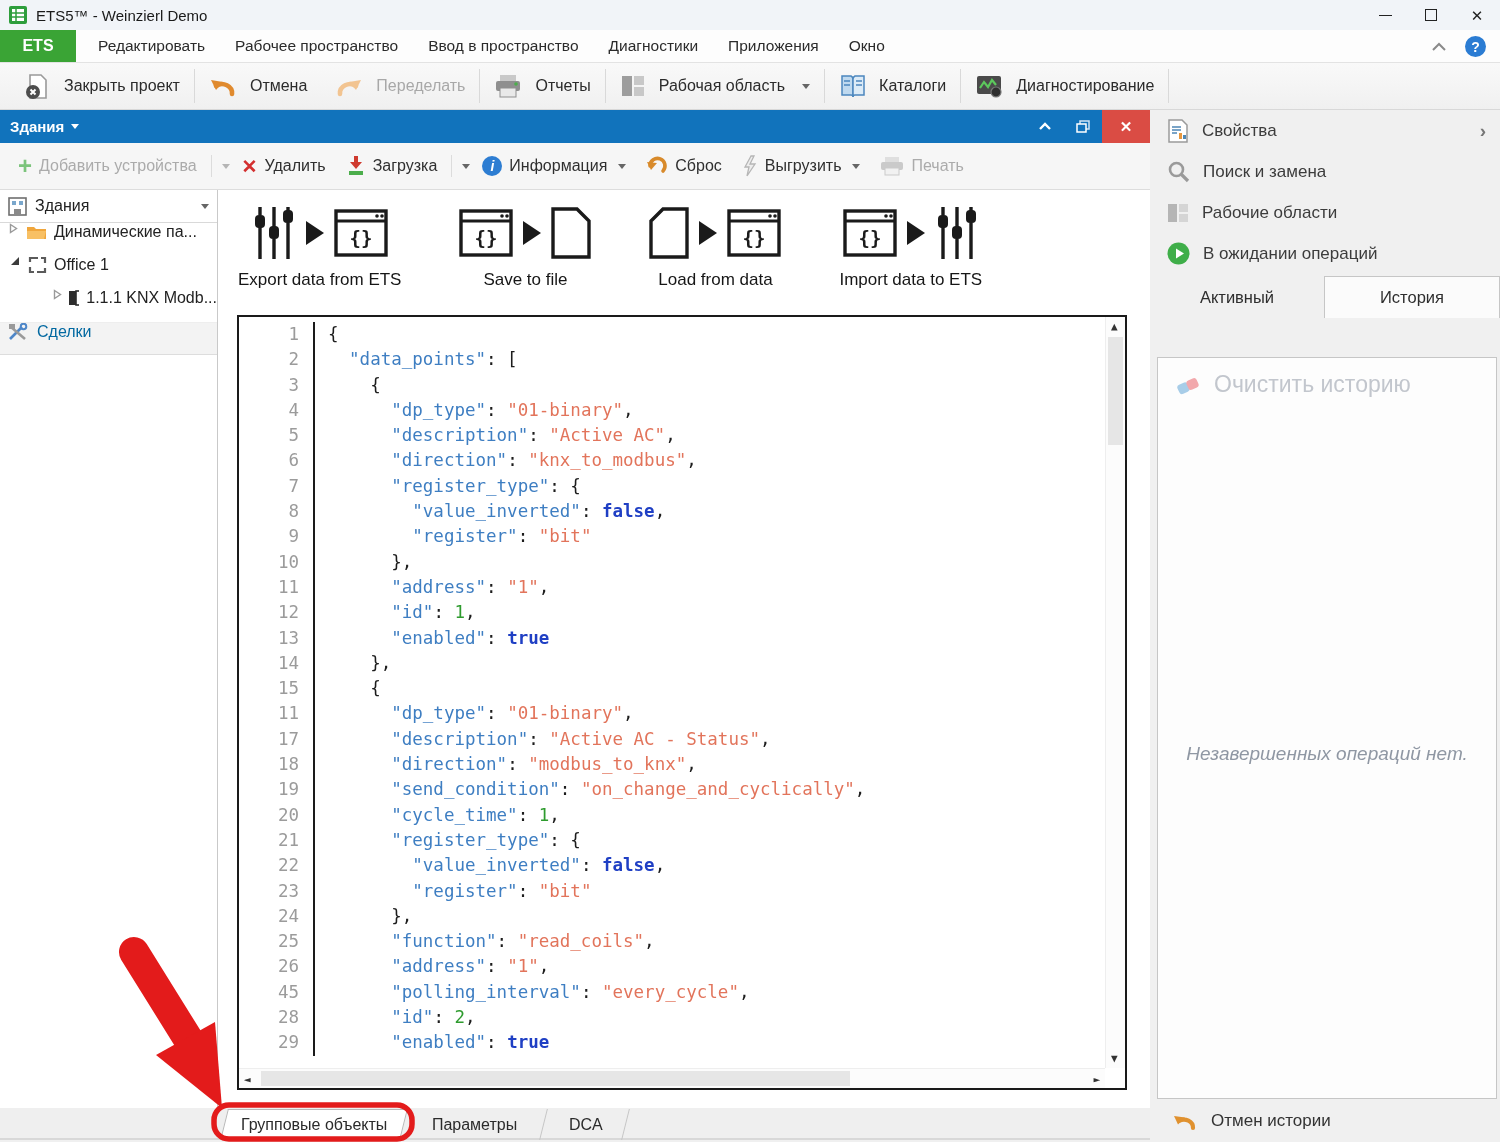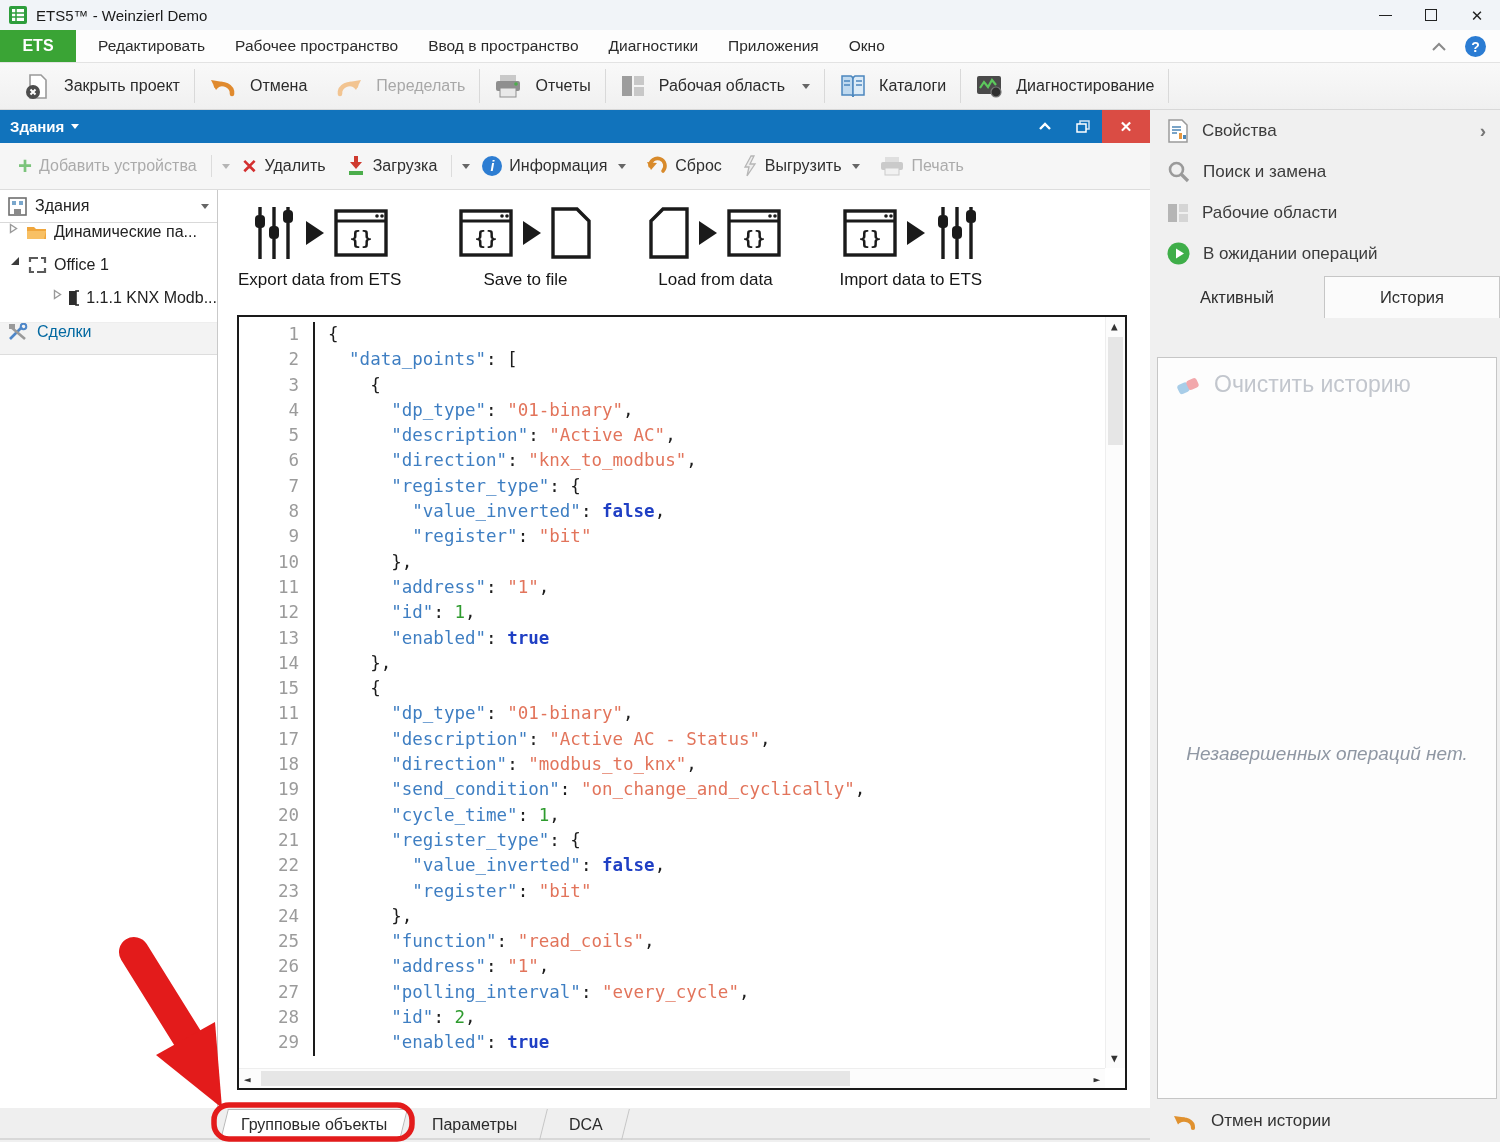--- a/index.html
+++ b/index.html
@@ -434,21 +434,21 @@
         <div class="cl"><span class="ln">17</span><span class="lc"><span class="tk-p">      </span><span class="tk-k">"description"</span><span class="tk-p">: </span><span class="tk-s">"Active AC - Status"</span><span class="tk-p">,</span></span></div>
         <div class="cl"><span class="ln">18</span><span class="lc"><span class="tk-p">      </span><span class="tk-k">"direction"</span><span class="tk-p">: </span><span class="tk-s">"modbus_to_knx"</span><span class="tk-p">,</span></span></div>
         <div class="cl"><span class="ln">19</span><span class="lc"><span class="tk-p">      </span><span class="tk-k">"send_condition"</span><span class="tk-p">: </span><span class="tk-s">"on_change_and_cyclically"</span><span class="tk-p">,</span></span></div>
         <div class="cl"><span class="ln">20</span><span class="lc"><span class="tk-p">      </span><span class="tk-k">"cycle_time"</span><span class="tk-p">: </span><span class="tk-n">1</span><span class="tk-p">,</span></span></div>
         <div class="cl"><span class="ln">21</span><span class="lc"><span class="tk-p">      </span><span class="tk-k">"register_type"</span><span class="tk-p">: {</span></span></div>
         <div class="cl"><span class="ln">22</span><span class="lc"><span class="tk-p">        </span><span class="tk-k">"value_inverted"</span><span class="tk-p">: </span><span class="tk-b">false</span><span class="tk-p">,</span></span></div>
         <div class="cl"><span class="ln">23</span><span class="lc"><span class="tk-p">        </span><span class="tk-k">"register"</span><span class="tk-p">: </span><span class="tk-s">"bit"</span></span></div>
         <div class="cl"><span class="ln">24</span><span class="lc"><span class="tk-p">      },</span></span></div>
         <div class="cl"><span class="ln">25</span><span class="lc"><span class="tk-p">      </span><span class="tk-k">"function"</span><span class="tk-p">: </span><span class="tk-s">"read_coils"</span><span class="tk-p">,</span></span></div>
         <div class="cl"><span class="ln">26</span><span class="lc"><span class="tk-p">      </span><span class="tk-k">"address"</span><span class="tk-p">: </span><span class="tk-s">"1"</span><span class="tk-p">,</span></span></div>
-        <div class="cl"><span class="ln">27</span><span class="lc"><span class="tk-p">      </span><span class="tk-k">"polling_interval"</span><span class="tk-p">: </span><span class="tk-s">"every_cycle"</span><span class="tk-p">,</span></span></div>
+        <div class="cl"><span class="ln">45</span><span class="lc"><span class="tk-p">      </span><span class="tk-k">"polling_interval"</span><span class="tk-p">: </span><span class="tk-s">"every_cycle"</span><span class="tk-p">,</span></span></div>
         <div class="cl"><span class="ln">28</span><span class="lc"><span class="tk-p">      </span><span class="tk-k">"id"</span><span class="tk-p">: </span><span class="tk-n">2</span><span class="tk-p">,</span></span></div>
         <div class="cl"><span class="ln">29</span><span class="lc"><span class="tk-p">      </span><span class="tk-k">"enabled"</span><span class="tk-p">: </span><span class="tk-b">true</span></span></div>
       </div>
     <div id="vscroll">
       <span class="sarrow" style="top:3px;left:5px">▲</span>
       <div class="thumb"></div>
       <span class="sarrow" style="bottom:3px;left:5px">▼</span>
     </div>
     <div id="hscroll">
       <span class="sarrow" style="left:5px;top:4px">◄</span>

